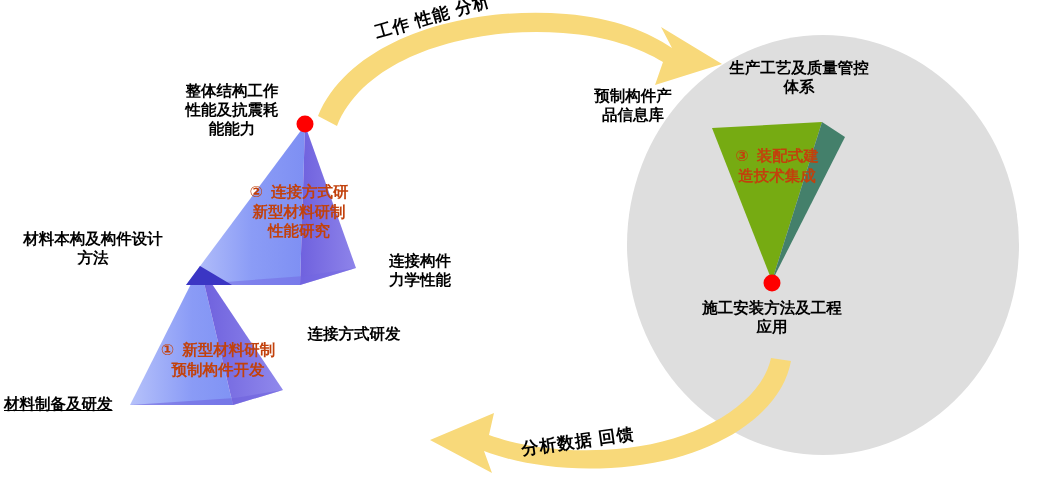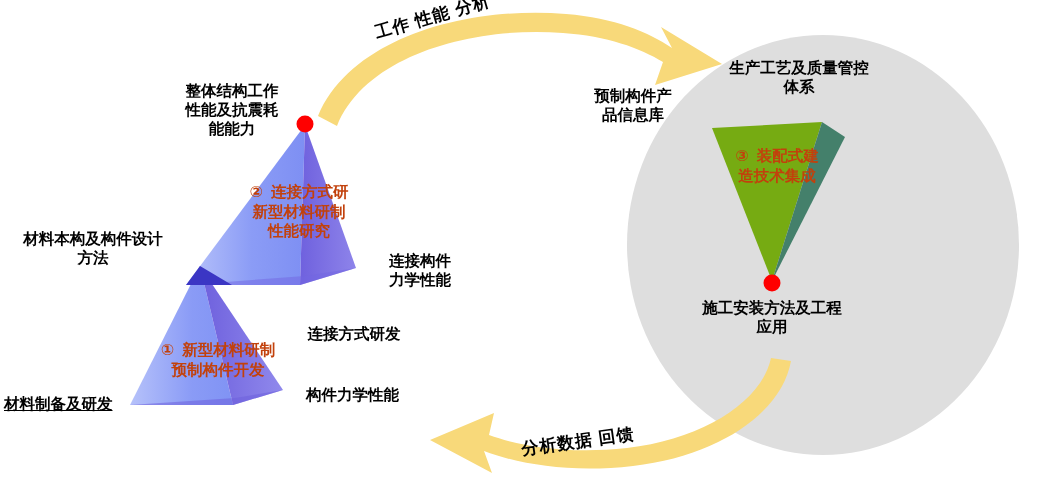--- a/index.html
+++ b/index.html
@@ -174,21 +174,20 @@
   <div class="lbl center" style="left:374px; top:237px; width:92px;margin-top:15px;">连接构件
 力学性能</div>
 
   <div class="lbl center" style="left:286px; top:293px; width:136px;margin-top:32px;">连接方式研发</div>
 
   <div class="redlbl" style="left:124px; top:340px; width:188px;">①  新型材料研制
 预制构件开发</div>
 
   <div class="lbl left" style="left:4px; top:395px; width:150px;text-decoration:underline;">材料制备及研发</div>
 
-  <div class="lbl left" style="left:306px; top:386px; width:130px;">构件力学性能</div>
 
 
   <div class="lbl center" style="left:693px; top:59px; width:212px;">生产工艺及质量管控
 体系</div>
 
   <div class="lbl center" style="left:575px; top:87px; width:116px;">预制构件产
 品信息库</div>
 
 
   <div class="redlbl" style="left:715px; top:146px; width:124px;">③  装配式建

